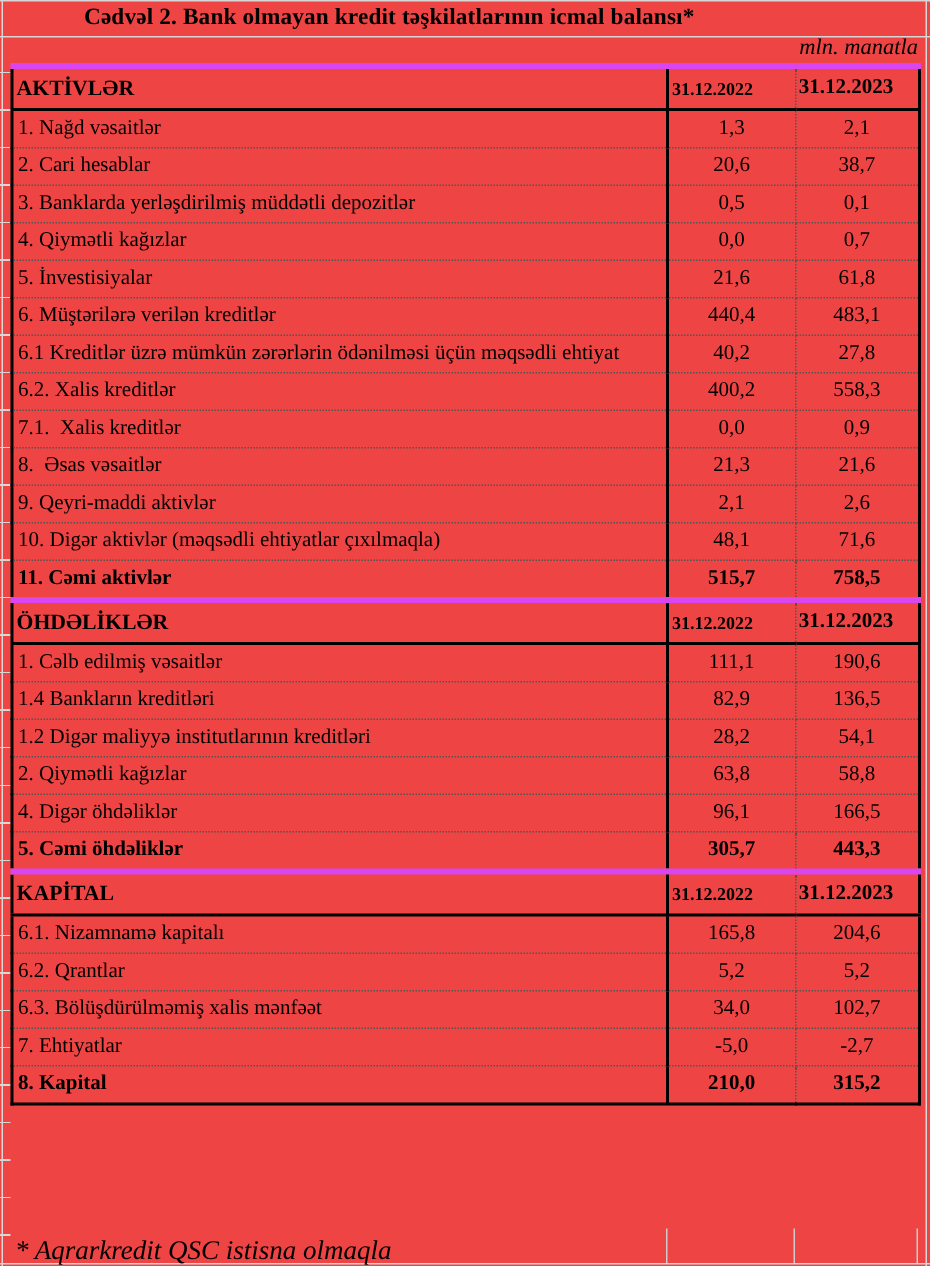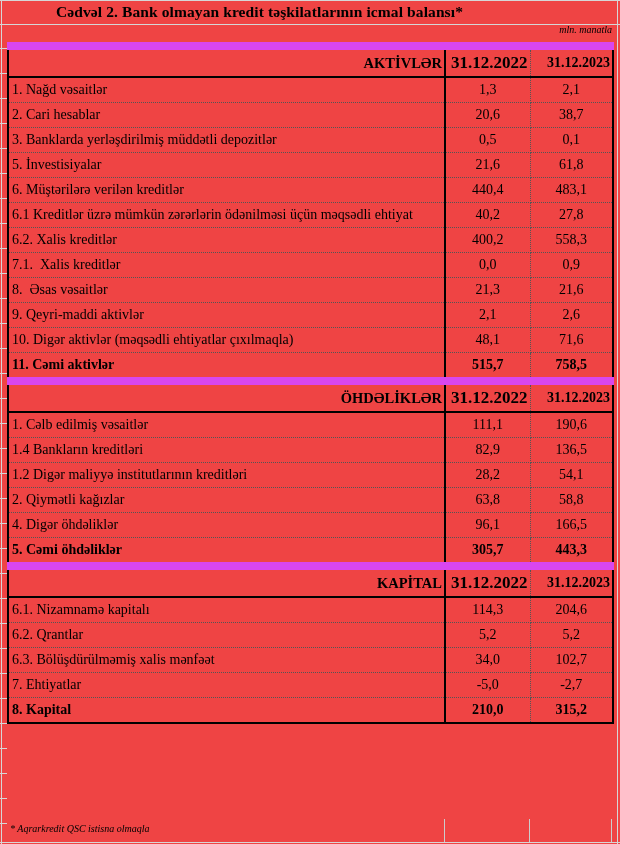--- a/index.html
+++ b/index.html
@@ -27,44 +27,44 @@
   .fcol { position: absolute; width: 1px; height: 23px; top: 819px; background: #cccccc; }
   .fcol1 { left: 444px; } .fcol2 { left: 529px; } .fcol3 { left: 611px; }
 
   .doc-title {
     position: absolute; top: 3px; left: 7px; width: 505px;
     text-align: center; font-weight: bold; font-size: 15.5px;
     letter-spacing: 0.1px;
   }
   .unit-note {
     position: absolute; top: 24px; right: 8px;
-    font-style: italic; font-size: 10px;
+    font-style: italic; font-size: 15px;
   }
   table.balance {
     position: absolute; left: 7px; top: 42px;
     width: 605px; table-layout: fixed;
     border-collapse: collapse;
     border: 2px solid #000;
     font-size: 14px;
   }
   col.c-label { width: 437px; }
   col.c-v1 { width: 85px; }
   col.c-v2 { width: 83px; }
 
   tr.section-row td {
-    border-top: 8px solid #d946ef;
+    border-top: 4px solid #d946ef;
     border-bottom: 2px solid #000;
     font-weight: bold;
-    text-align: right;
+    text-align: left;
     height: 24px;
     padding: 1px 2px;
     font-size: 14.5px;
   }
   tr.section-row td.sec-name { border-right: 2px solid #000; }
-  tr.section-row td.v1 { border-right: 1px dotted #555; font-size: 17px; }
+  tr.section-row td.v1 { border-right: 1px dotted #555; font-size: 12px; }
   tr.section-row td.v2 { font-size: 14px; }
 
   tr.data-row td {
     border-bottom: 1px dotted #555;
     height: 22px;
     vertical-align: middle;
     padding: 1px 3px;
     line-height: 1.3;
   }
   tr.data-row td.label {
@@ -72,21 +72,21 @@
     border-right: 2px solid #000;
     padding-left: 3px;
     margin-left: 14px;
   }
   tr.data-row td.val { text-align: center; }
   tr.data-row td.v1 { border-right: 1px dotted #555; }
   tr.data-row.bold td { font-weight: bold; }
 
   .footnote {
     position: absolute; top: 823px; left: 10px;
-    font-style: italic; font-size: 10px;
+    font-style: italic; font-size: 18px;
   }
 </style>
 </head>
 <body>
 
 <div class="page">
 
   <div class="gl gl-top"></div>
   <div class="gl gl-title"></div>
   <div class="gl gl-bottom"></div>
@@ -121,20 +121,25 @@
           <td class="label">2. Cari hesablar</td>
           <td class="val v1">20,6</td>
           <td class="val v2">38,7</td>
         </tr>
         <tr class="data-row">
           <td class="label">3. Banklarda yerləşdirilmiş müddətli depozitlər</td>
           <td class="val v1">0,5</td>
           <td class="val v2">0,1</td>
         </tr>
         <tr class="data-row">
+          <td class="label">4. Qiymətli kağızlar</td>
+          <td class="val v1">0,0</td>
+          <td class="val v2">0,7</td>
+        </tr>
+        <tr class="data-row">
           <td class="label">5. İnvestisiyalar</td>
           <td class="val v1">21,6</td>
           <td class="val v2">61,8</td>
         </tr>
         <tr class="data-row">
           <td class="label">6. Müştərilərə verilən kreditlər</td>
           <td class="val v1">440,4</td>
           <td class="val v2">483,1</td>
         </tr>
         <tr class="data-row">
@@ -207,21 +212,21 @@
           <td class="val v1">305,7</td>
           <td class="val v2">443,3</td>
         </tr>
         <tr class="section-row">
           <td class="sec-name">KAPİTAL</td>
           <td class="v1">31.12.2022</td>
           <td class="v2">31.12.2023</td>
         </tr>
         <tr class="data-row">
           <td class="label">6.1. Nizamnamə kapitalı</td>
-          <td class="val v1">114,3</td>
+          <td class="val v1">165,8</td>
           <td class="val v2">204,6</td>
         </tr>
         <tr class="data-row">
           <td class="label">6.2. Qrantlar</td>
           <td class="val v1">5,2</td>
           <td class="val v2">5,2</td>
         </tr>
         <tr class="data-row">
           <td class="label">6.3. Bölüşdürülməmiş xalis mənfəət</td>
           <td class="val v1">34,0</td>

